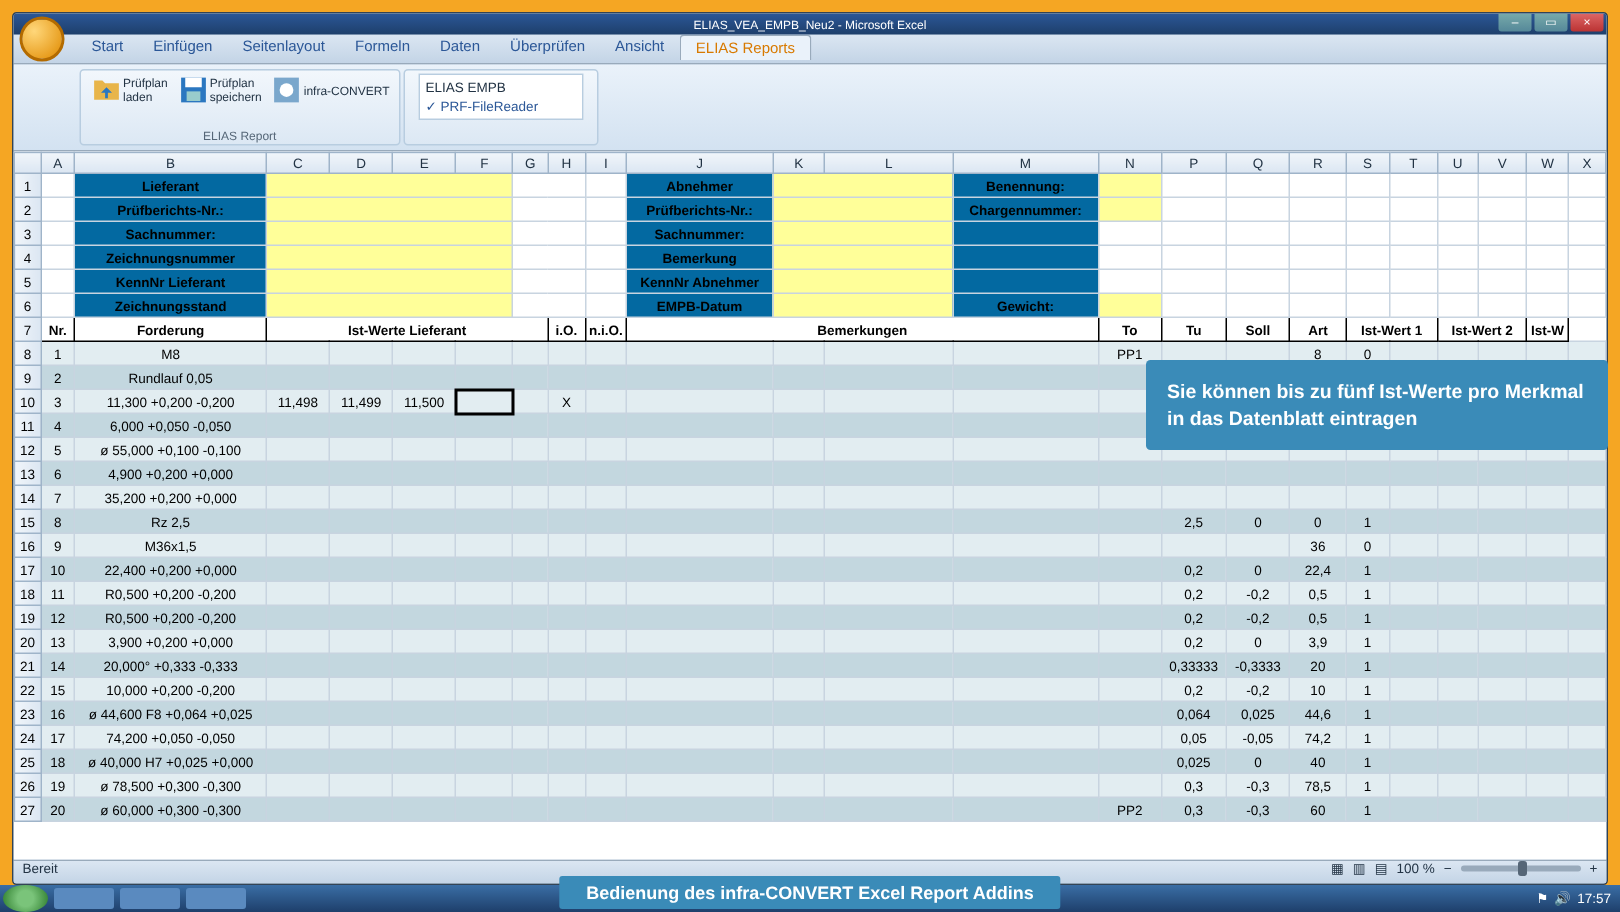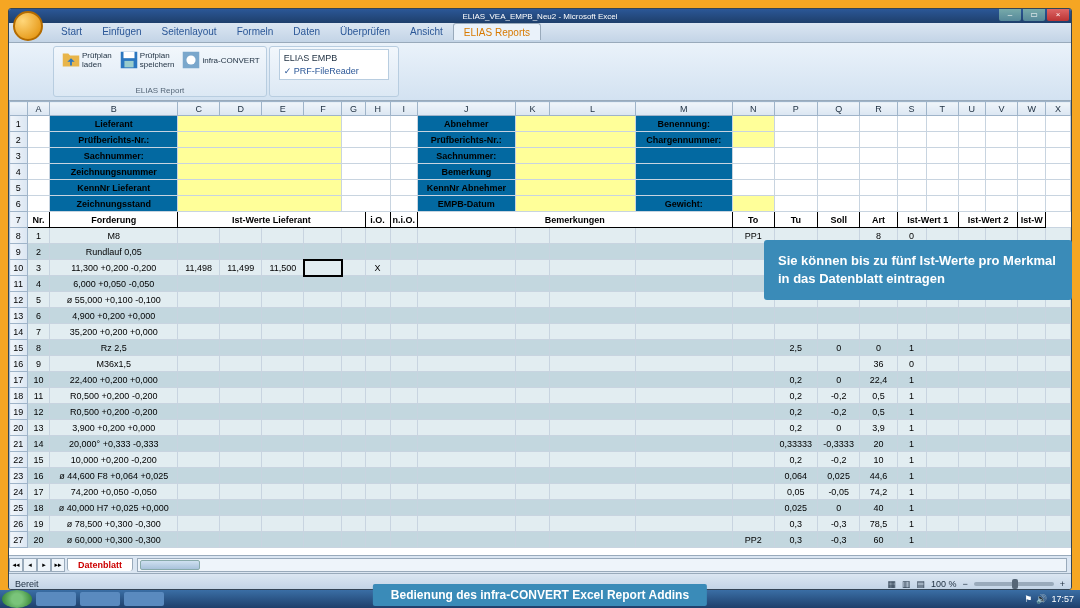--- a/index.html
+++ b/index.html
@@ -47,21 +47,21 @@
 .data-light { background: #e2edf1; }
 .sel-cell { outline: 2px solid #000; outline-offset: -1px; }
 
 .sheet-tabs { height: 18px; background: #dbe6f2; border-top: 1px solid #9ab; display: flex; align-items: center; font-size: 9px; }
 .sheet-nav { display: flex; }
 .sheet-nav span { width: 14px; height: 14px; border: 1px solid #9ab; background: #eef4fa; text-align: center; line-height: 12px; font-size: 7px; cursor: pointer; }
 .sheet-tab { padding: 1px 10px; background: #fff; border: 1px solid #9ab; border-bottom: none; border-radius: 0 0 3px 3px; margin-left: 2px; color: #c00; font-weight: bold; }
 .h-scroll { flex: 1; height: 14px; margin: 0 4px; background: #eef4fa; border: 1px solid #9ab; position: relative; }
 .h-thumb { position: absolute; left: 2px; top: 1px; width: 60px; height: 10px; background: linear-gradient(#cfe0f0,#a9c2db); border: 1px solid #8aa; border-radius: 2px; }
 
-.status-row { height: 16px; background: linear-gradient(#dbe6f2,#c3d4e6); border-top: 1px solid #9ab; display: flex; align-items: flex-end; font-size: 9px; padding: 0 6px; color: #234; }
+.status-row { height: 16px; background: linear-gradient(#dbe6f2,#c3d4e6); border-top: 1px solid #9ab; display: flex; align-items: flex-start; font-size: 9px; padding: 0 6px; color: #234; }
 .status-row .right { margin-left: auto; display: flex; align-items: center; gap: 6px; }
 .zoom-slider { width: 80px; height: 4px; background: #9ab; position: relative; border-radius: 2px; }
 .zoom-thumb { position: absolute; left: 38px; top: -3px; width: 6px; height: 10px; background: #567; border-radius: 2px; }
 
 .hint-box { position: absolute; right: 8px; top: 240px; width: 308px; background: #3a8bb8; color: #fff; font-size: 13px; font-weight: bold; padding: 12px 14px; border-radius: 3px; line-height: 1.4; z-index: 50; }
 .footer-box { position: absolute; left: 50%; bottom: 2px; transform: translateX(-50%); background: #3a8bb8; color: #fff; font-size: 12px; font-weight: bold; padding: 4px 18px; border-radius: 2px; z-index: 100; }
 
 .taskbar { position: absolute; left: 0; right: 0; bottom: 0; height: 18px; background: linear-gradient(#3a6ea5,#1e3f6b); display: flex; align-items: center; z-index: 60; }
 .start { width: 30px; height: 18px; background: radial-gradient(circle at 50% 50%, #7ac47a 30%, #2a7a2a); border-radius: 50%; margin-left: 2px; }
 .task-item { width: 40px; height: 14px; background: #5a8abf; margin-left: 4px; border-radius: 2px; }
@@ -850,32 +850,20 @@
               <td class="data-dark"></td>
               <td class="data-dark"></td>
               <td class="data-dark"></td>
               <td class="data-dark"></td>
             </tr>
           </tbody>
       </table>
     </div>
   </div>
 
-  <div class="sheet-tabs">
-    <div class="sheet-nav">
-      <span>◂◂</span>
-      <span>◂</span>
-      <span>▸</span>
-      <span>▸▸</span>
-    </div>
-    <div class="sheet-tab">Datenblatt</div>
-    <div class="h-scroll">
-        <div class="h-thumb"></div>
-      </div>
-  </div>
 
   <div class="status-row">
     <span>Bereit</span>
     <div class="right">
       <span>▦</span>
       <span>▥</span>
       <span>▤</span>
       <span>100 %</span>
       <span>−</span>
       <div class="zoom-slider">

